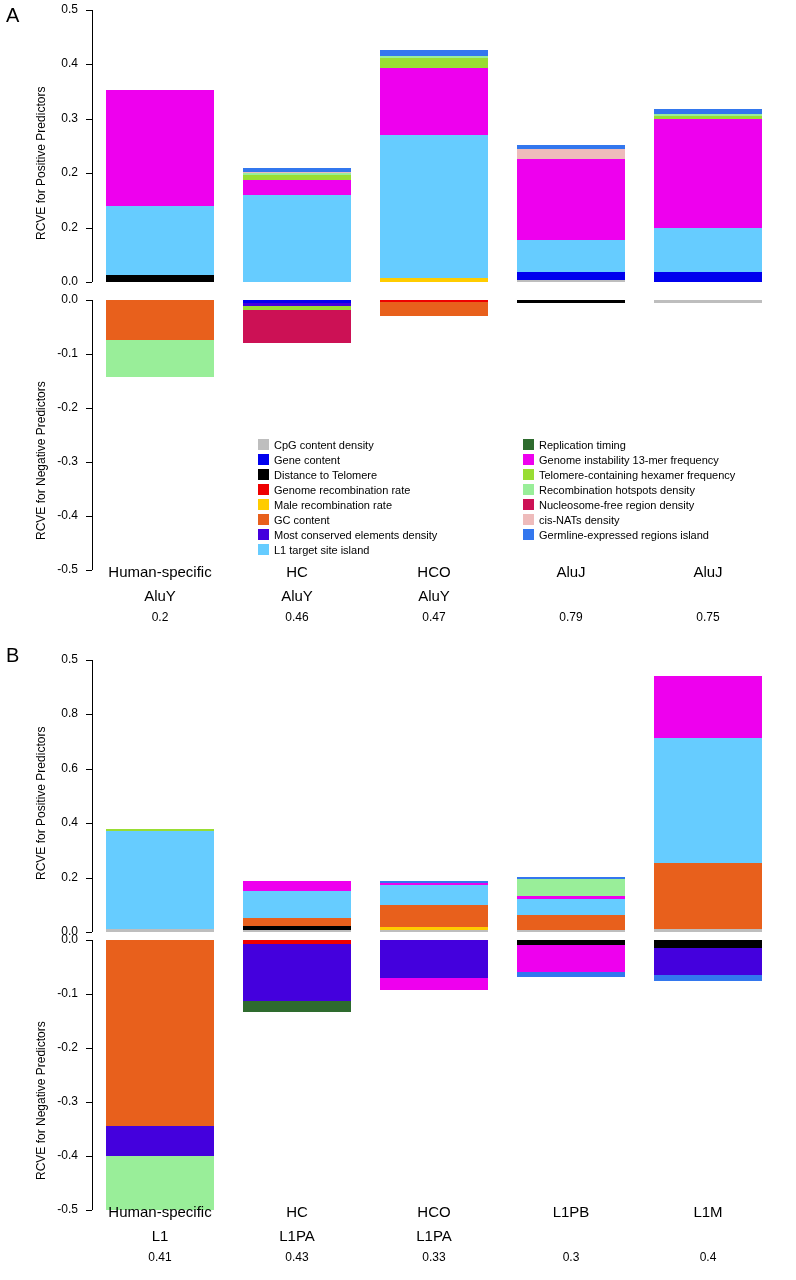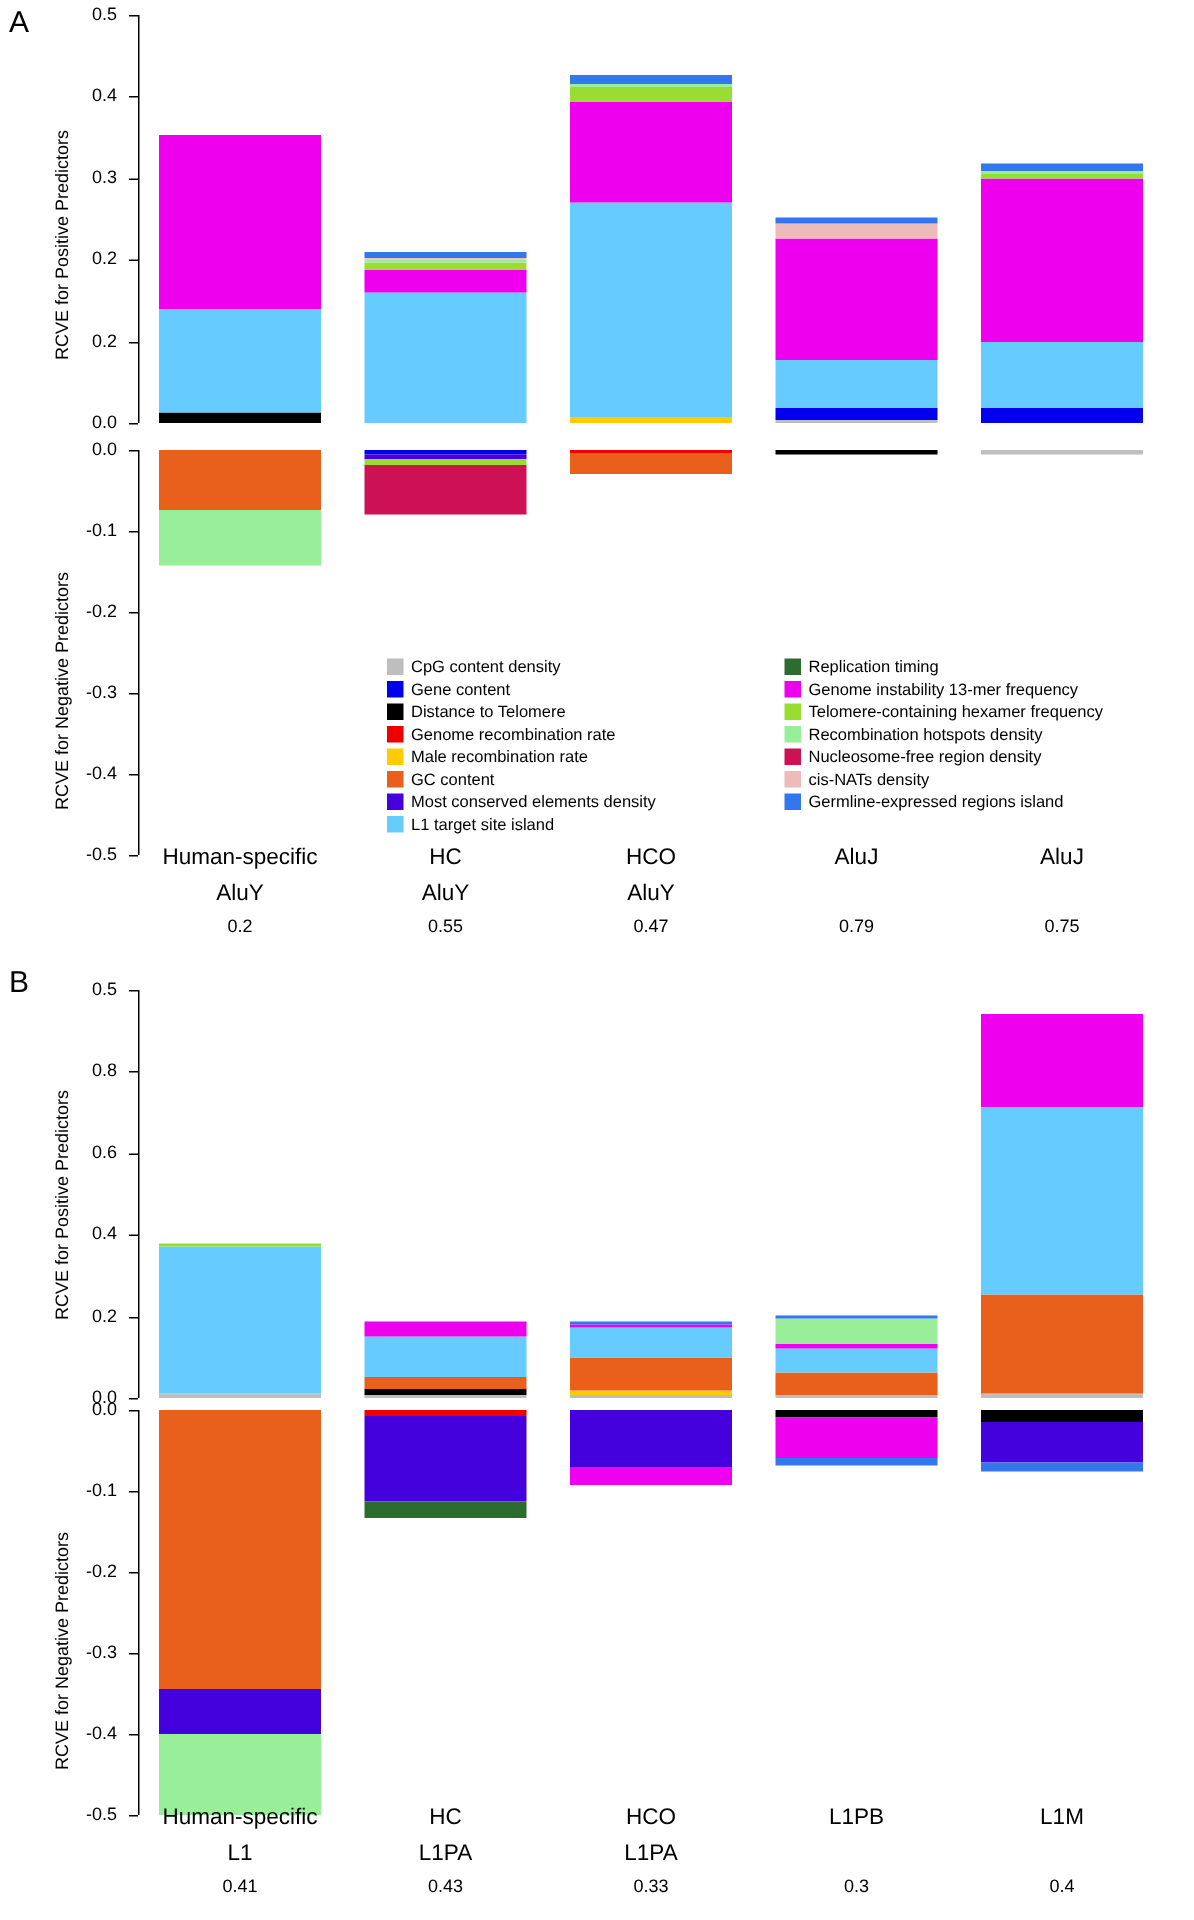--- a/index.html
+++ b/index.html
@@ -241,21 +241,21 @@
         </div>
       </div>
     </div>
 
   <div id="labels-a">
       <div class="group-label" style="left: 70px; width: 180px; top: 562px;">Human-specific</div>
       <div class="group-label" style="left: 70px; width: 180px; top: 586px;">AluY</div>
       <div class="group-value" style="left: 70px; width: 180px; top: 610px;">0.2</div>
       <div class="group-label" style="left: 207px; width: 180px; top: 562px;">HC</div>
       <div class="group-label" style="left: 207px; width: 180px; top: 586px;">AluY</div>
-      <div class="group-value" style="left: 207px; width: 180px; top: 610px;">0.55</div>
+      <div class="group-value" style="left: 207px; width: 180px; top: 610px;">0.46</div>
       <div class="group-label" style="left: 344px; width: 180px; top: 562px;">HCO</div>
       <div class="group-label" style="left: 344px; width: 180px; top: 586px;">AluY</div>
       <div class="group-value" style="left: 344px; width: 180px; top: 610px;">0.47</div>
       <div class="group-label" style="left: 481px; width: 180px; top: 562px;">AluJ</div>
       <div class="group-value" style="left: 481px; width: 180px; top: 610px;">0.79</div>
       <div class="group-label" style="left: 618px; width: 180px; top: 562px;">AluJ</div>
       <div class="group-value" style="left: 618px; width: 180px; top: 610px;">0.75</div>
     </div>
 </div>
 

